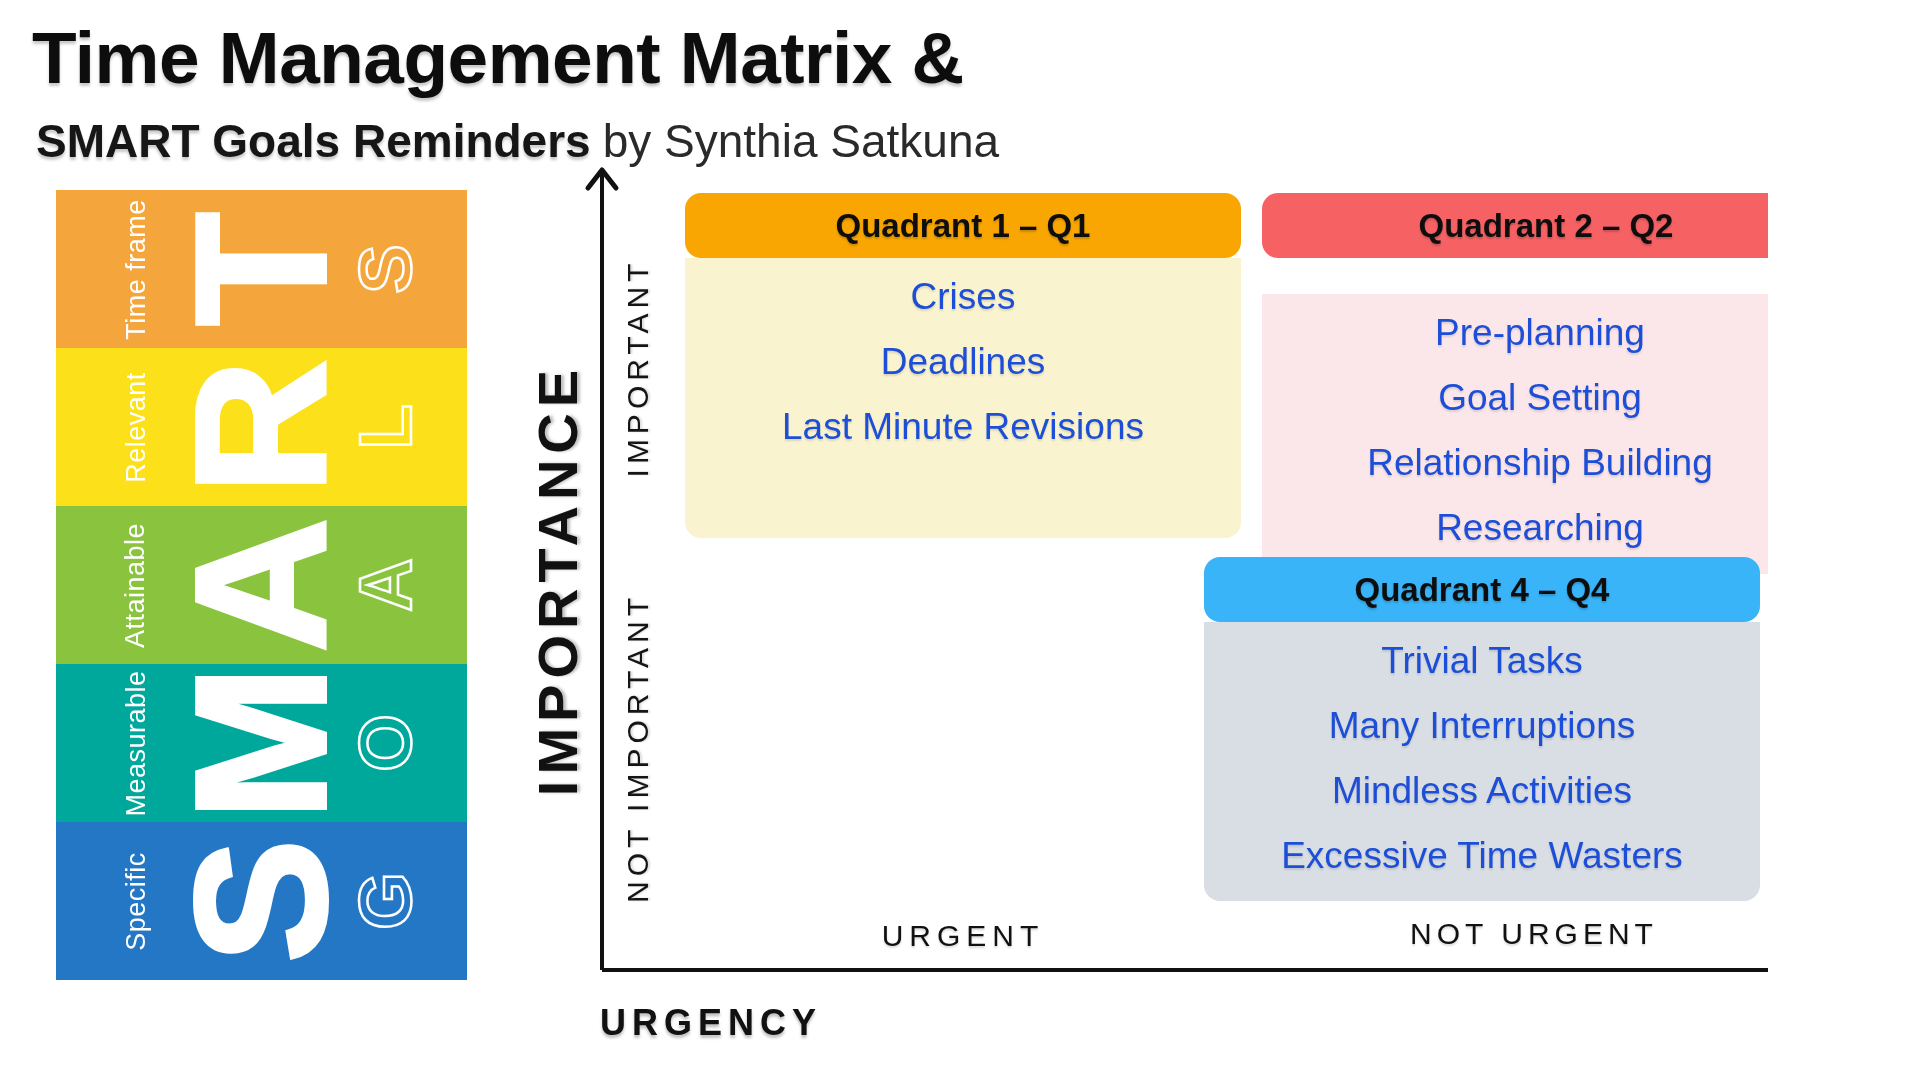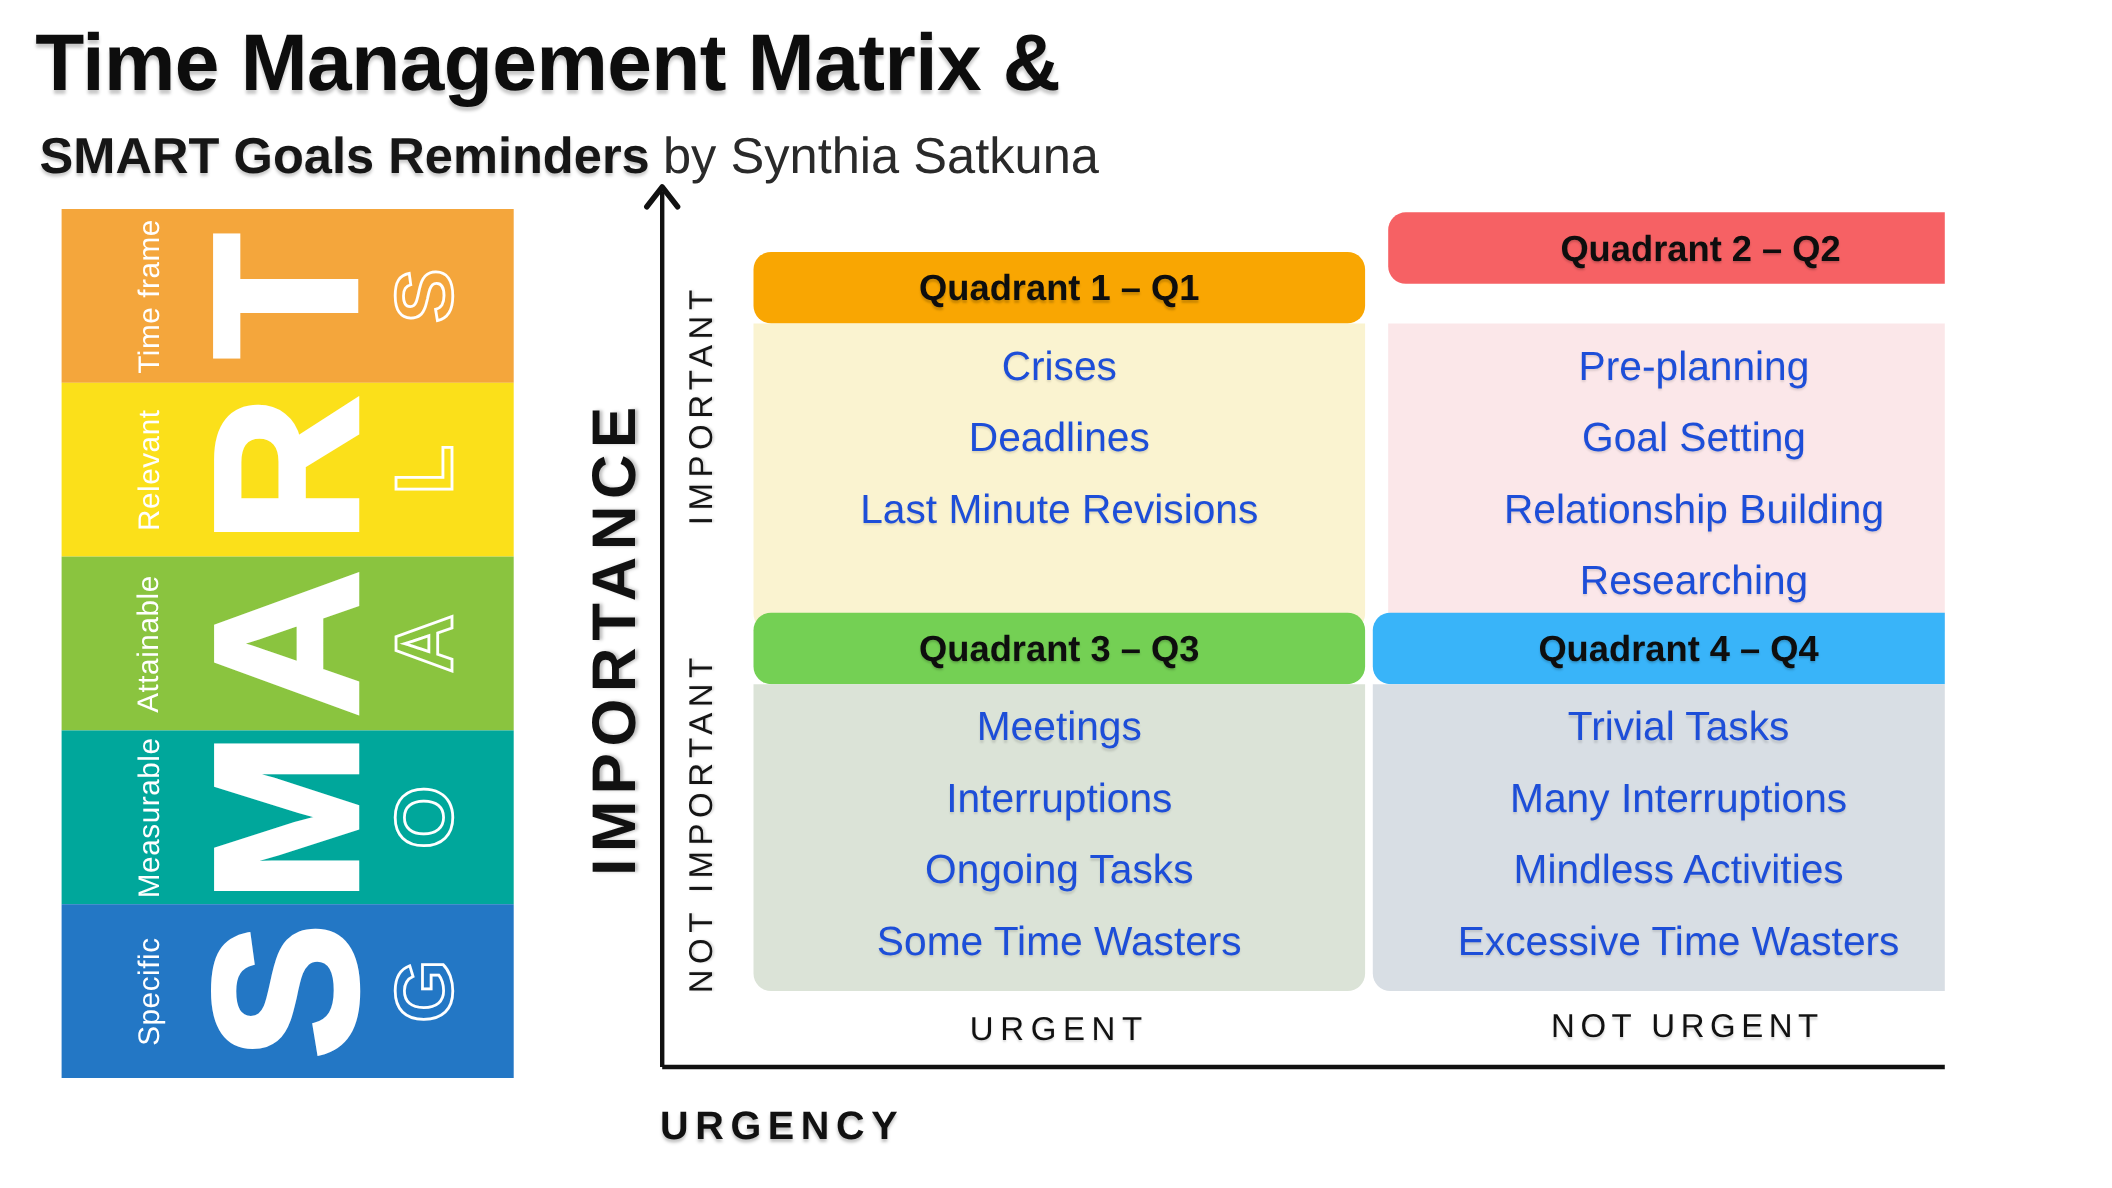--- a/index.html
+++ b/index.html
@@ -38,24 +38,24 @@
   .side-small{font-size:30px;letter-spacing:5px;color:#151515;text-shadow:0 2px 2px rgba(0,0,0,.15);}
   .urgent-lab{left:685px;top:916px;width:556px;height:40px;line-height:40px;text-align:center;
               font-size:30px;letter-spacing:6px;text-shadow:0 2px 2px rgba(0,0,0,.15);}
   .noturgent-lab{left:1256px;top:914px;width:556px;height:40px;line-height:40px;text-align:center;
               font-size:30px;letter-spacing:5px;text-shadow:0 2px 2px rgba(0,0,0,.15);}
   .urgency-lab{left:600px;top:998px;width:1252px;height:50px;line-height:50px;text-align:left;
               font-size:36px;font-weight:700;letter-spacing:6px;text-shadow:0 3px 3px rgba(0,0,0,.25);}
 
   
   .quad{position:absolute;width:556px;}
-  .q1{left:685px;top:193px;margin-top:36px;}
+  .q1{left:685px;top:193px;}
   .q2{left:1262px;top:193px;}
   .q3{left:685px;top:557px;}
-  .q4{left:1236px;top:557px;padding-left:12px;}
+  .q4{left:1192px;top:557px;padding-left:12px;}
   .quad-header{height:65px;border-radius:16px;display:flex;align-items:center;justify-content:center;
                font-size:33px;font-weight:700;color:#0e0e0e;text-shadow:0 2px 2px rgba(0,0,0,.18);}
   .quad-body{height:280px;border-radius:0 0 16px 16px;padding-top:6px;box-sizing:border-box;}
   .q3 .quad-body,.q4 .quad-body{height:279px;}
   .quad-item{height:65px;line-height:65px;text-align:center;font-size:37px;font-weight:400;
              color:#1d4ed8;text-shadow:0 2px 2px rgba(0,0,0,.12);}
 </style>
 </head>
 <body>
 
@@ -158,29 +158,20 @@
   <section class="quad q2">
     <div class="quad-header" style="background-color: rgb(246, 97, 100); padding-left: 12px;">Quadrant 2 – Q2</div>
     <div class="quad-body" style="background-color: rgb(251, 231, 233); margin-top: 36px;">
       <div class="quad-item">Pre-planning</div>
       <div class="quad-item">Goal Setting</div>
       <div class="quad-item">Relationship Building</div>
       <div class="quad-item">Researching</div>
     </div>
   </section>
 
-  <section class="quad q3">
-    <div class="quad-header" style="background-color: rgb(116, 208, 84);">Quadrant 3 – Q3</div>
-    <div class="quad-body" style="background-color: rgb(219, 227, 215);">
-      <div class="quad-item">Meetings</div>
-      <div class="quad-item">Interruptions</div>
-      <div class="quad-item">Ongoing Tasks</div>
-      <div class="quad-item">Some Time Wasters</div>
-    </div>
-  </section>
 
   <section class="quad q4">
     <div class="quad-header" style="background-color: rgb(57, 180, 249);">Quadrant 4 – Q4</div>
     <div class="quad-body" style="background-color: rgb(216, 222, 228);">
       <div class="quad-item">Trivial Tasks</div>
       <div class="quad-item">Many Interruptions</div>
       <div class="quad-item">Mindless Activities</div>
       <div class="quad-item">Excessive Time Wasters</div>
     </div>
   </section>

